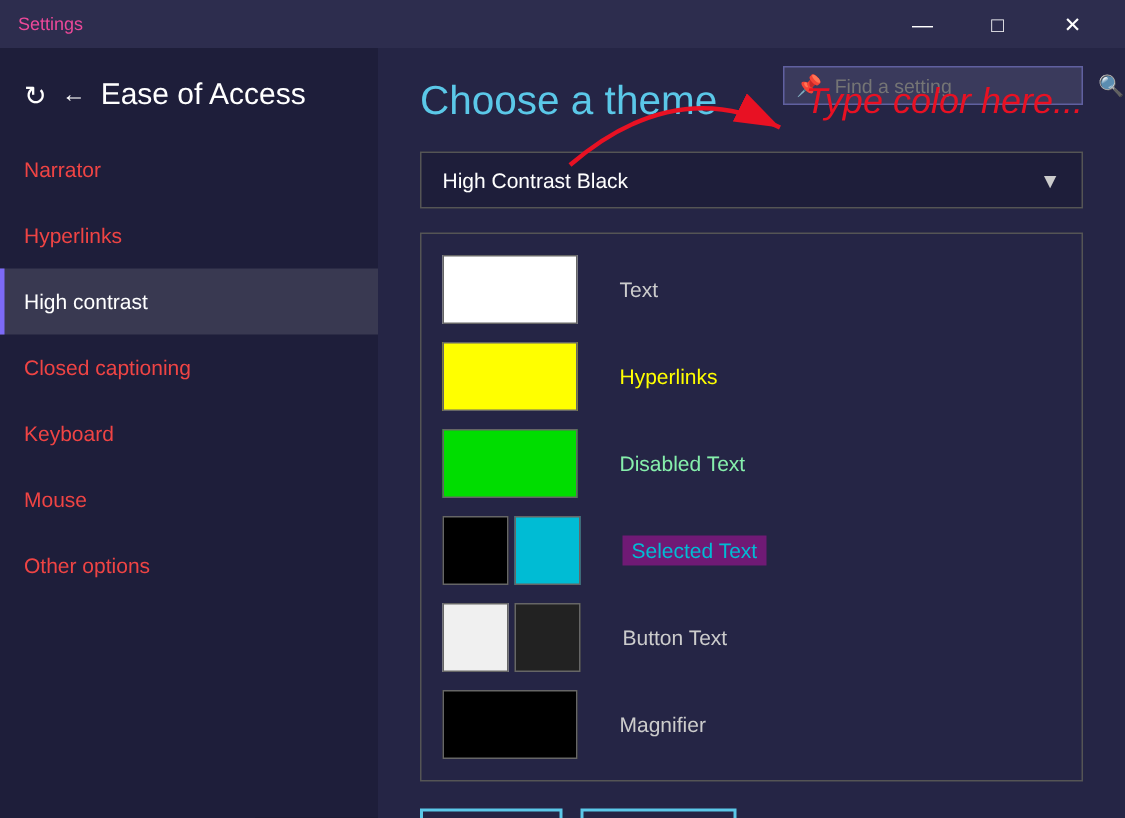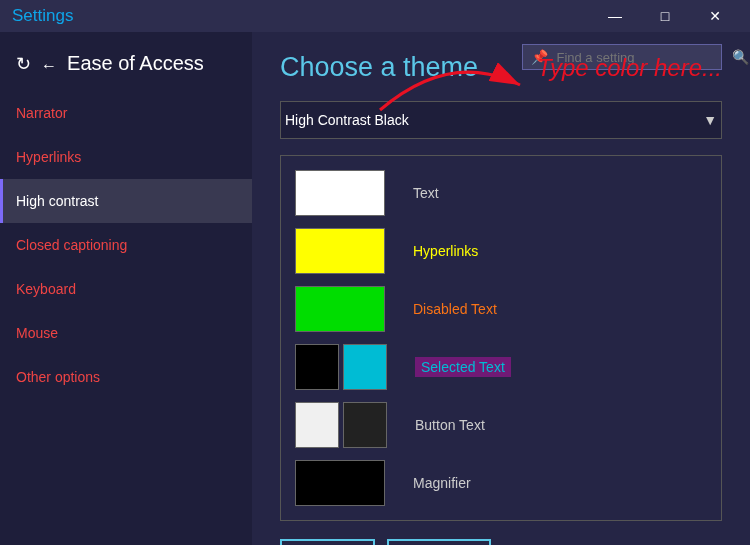--- a/index.html
+++ b/index.html
@@ -17,22 +17,22 @@
       height: 32px;
       display: flex;
       align-items: center;
       padding: 0 12px;
       justify-content: space-between;
     }
     .title-bar-left {
       display: flex;
       align-items: center;
       gap: 8px;
-      color: #0ea5e9;
-      font-size: 17px;
+      color: #ec4899;
+      font-size: 12px;
     }
     .title-bar-controls {
       display: flex;
       gap: 4px;
     }
     .tb-btn {
       width: 46px;
       height: 32px;
       display: flex;
       align-items: center;
@@ -152,21 +152,21 @@
     .pin-icon {
       color: #5bc8e8;
       font-size: 14px;
       margin-right: 8px;
     }
 
     
     .theme-dropdown {
       background: #1e1e3a;
       border: 1px solid #555;
-      padding: 10px 4px;
+      padding: 10px 14px;
       color: #fff;
       font-size: 14px;
       display: flex;
       align-items: center;
       justify-content: space-between;
       cursor: pointer;
       margin-bottom: 16px;
     }
     .theme-dropdown .chevron { color: #ccc; font-size: 14px; }
 
@@ -206,21 +206,21 @@
     }
     .swatch-pair .swatch-box {
       width: 44px;
     }
 
     .swatch-label {
       color: #ccc;
       font-size: 14px;
     }
     .swatch-label.yellow-text { color: #ffff00; }
-    .swatch-label.green-text { color: #f97316; }
+    .swatch-label.green-text { color: #86efac; }
     .swatch-label.cyan-text { color: #00bcd4; background: #701a75; padding: 2px 6px; }
 
     
     .button-row {
       display: flex;
       gap: 12px;
       margin-top: 18px;
     }
     .btn-apply {
       padding: 10px 28px;

